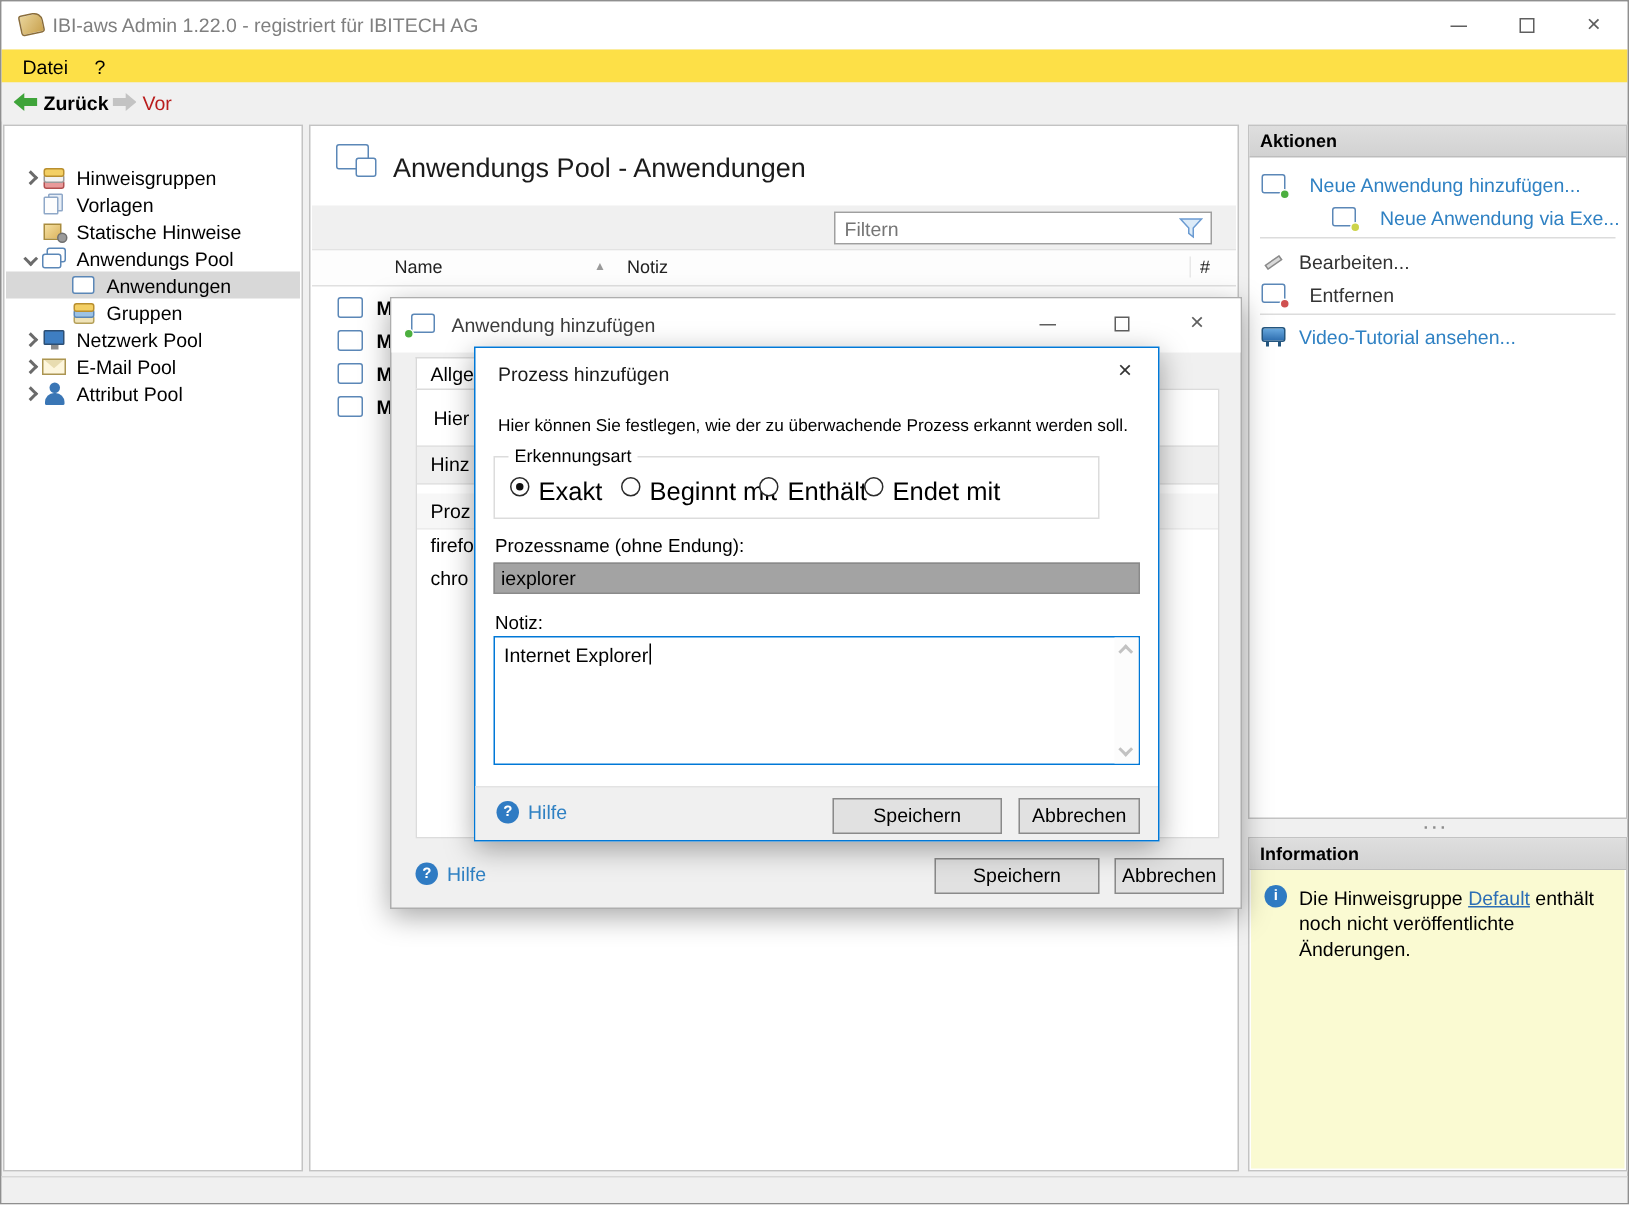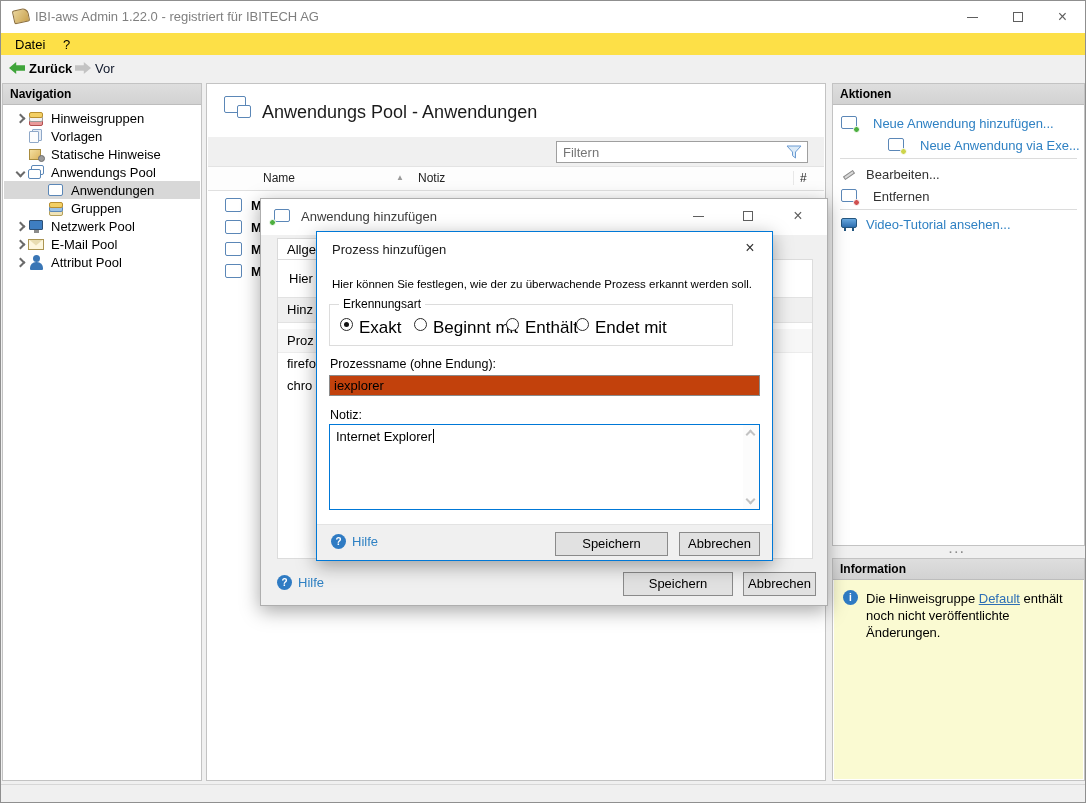--- a/index.html
+++ b/index.html
@@ -19,21 +19,21 @@
   .ctl-max-box{width:10px;height:10px;border:1px solid #5f5f5f;}
   .ctl-x{font-size:16px;line-height:16px;color:#5f5f5f;}
   
   .menubar{left:0;top:32px;width:100%;height:22px;background:#fde047;}
   .menu-item{top:3px;height:18px;line-height:18px;padding:0 4px;}
   .toolbar{left:0;top:54px;width:100%;height:26px;background:#f0f0f0;}
   .tool-btn{top:3px;height:20px;display:flex;align-items:center;gap:4px;}
   .arrow-left{width:16px;height:12px;background:#3fa43a;clip-path:polygon(0 50%,45% 0,45% 28%,100% 28%,100% 72%,45% 72%,45% 100%);}
   .arrow-right{width:16px;height:12px;background:#c3c3c3;clip-path:polygon(100% 50%,55% 0,55% 28%,0 28%,0 72%,55% 72%,55% 100%);}
   .back-label{font-weight:bold;}
-  .fwd-label{color:#0f172a;}
+  .fwd-label{color:#b91c1c;}
   
   .panel{position:absolute;background:#fff;border:1px solid #c3c3c3;}
   .panel-hd{height:21px;background:linear-gradient(#dedede,#d2d2d2);border-bottom:1px solid #bdbdbd;font-weight:bold;font-size:12px;line-height:21px;padding-left:7px;}
   
   .nav-item{position:absolute;left:1px;right:1px;height:18px;display:flex;align-items:center;}
   .nav-item.sel{background:#d8d8d8;}
   .chev{width:7px;height:7px;border-right:2px solid #6b6b6b;border-bottom:2px solid #6b6b6b;display:inline-block;flex:none;}
   .chev.right{transform:rotate(-45deg);}
   .chev.down{transform:rotate(45deg);}
   .chev-slot{width:16px;display:flex;justify-content:center;flex:none;}
@@ -103,21 +103,21 @@
   .id-title{left:15px;top:10px;color:#1a1a1a;}
   .id-close{right:8px;top:4px;width:28px;height:24px;display:flex;align-items:center;justify-content:center;color:#333;font-size:16px;}
   .id-instr{left:15px;top:46px;font-size:11.5px;white-space:nowrap;}
   .fieldset{left:12px;top:72px;width:404px;height:42px;border:1px solid #dcdcdc;position:absolute;}
   .fs-legend{position:absolute;left:9px;top:-8px;background:#fff;padding:0 4px;font-size:12px;}
   .radio-row{position:absolute;left:0;top:13px;width:100%;height:16px;}
   .radio{position:absolute;width:13px;height:13px;border:1px solid #2b2b2b;border-radius:50%;background:#fff;}
   .radio.checked::after{content:"";position:absolute;left:3px;top:3px;width:5px;height:5px;border-radius:50%;background:#111;}
   .radio-label{position:absolute;top:0;font-size:17px;}
   .fld-label{position:absolute;left:13px;font-size:12.5px;}
-  .txt-input{position:absolute;left:12px;width:431px;height:21px;border:1px solid #8a8a8a;font:13px "Liberation Sans",sans-serif;padding:0 4px;background:#c2410c;}
+  .txt-input{position:absolute;left:12px;width:431px;height:21px;border:1px solid #8a8a8a;font:13px "Liberation Sans",sans-serif;padding:0 4px;background:#a3a3a3;}
   .note-box{position:absolute;left:12px;top:192px;width:431px;height:86px;border:1px solid #0078d7;background:#fff;}
   .note-text{position:absolute;left:6px;top:4px;font-size:13px;}
   .caret{display:inline-block;width:1px;height:14px;background:#000;vertical-align:-2px;margin-left:1px;}
   .sb-col{position:absolute;right:0;top:0;bottom:0;width:16px;background:#fcfcfc;}
   .sarr{position:absolute;left:4px;width:7px;height:7px;border-left:2px solid #c2c2c2;border-top:2px solid #c2c2c2;}
   .sarr.up{top:6px;transform:rotate(45deg);}
   .sarr.down{bottom:6px;transform:rotate(225deg);}
   .id-footer{position:absolute;left:0;right:0;bottom:0;height:36px;background:#f0f0f0;border-top:1px solid #e3e3e3;}
   
   .statusbar{left:0;top:783px;width:100%;height:19px;background:#f0f0f0;border-top:1px solid #d7d7d7;}
@@ -151,21 +151,20 @@
       <span class="arrow-left"></span>
       <span class="back-label">Zurück</span>
     </div>
     <div class="abs tool-btn" style="left:74px;">
       <span class="arrow-right"></span>
       <span class="fwd-label">Vor</span>
     </div>
   </div>
 
   <div class="panel" style="left:1px;top:82px;width:200px;height:698px;">
-    <div class="panel-hd">Navigation</div>
 
     <div class="nav-item" style="top:25px;padding-left:8px;">
       <span class="chev-slot">
           <span class="chev right"></span>
         </span>
       <span class="nicon">
         <span class="layer" style="top:9px;background:#e99a9a;border:1px solid #b25050;"></span>
         <span class="layer" style="top:5px;background:#f2f2f2;border:1px solid #9a9a9a;"></span>
         <span class="layer" style="top:1px;background:#f3cf64;border:1px solid #b98f2f;"></span>
       </span>

